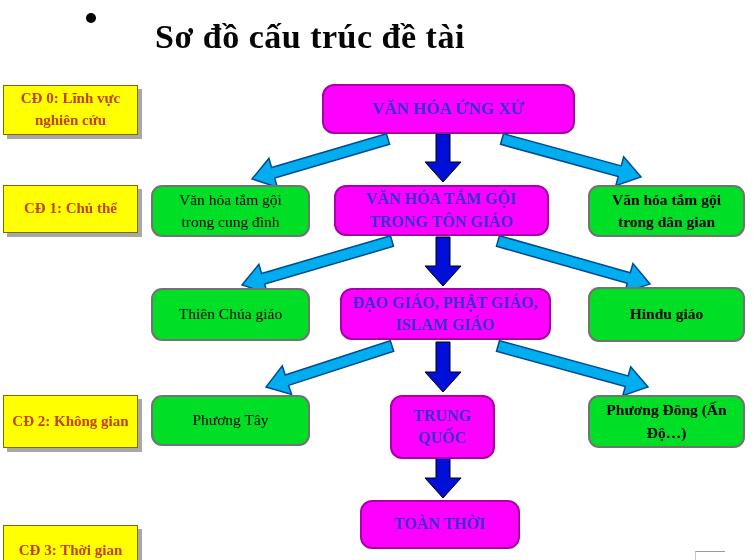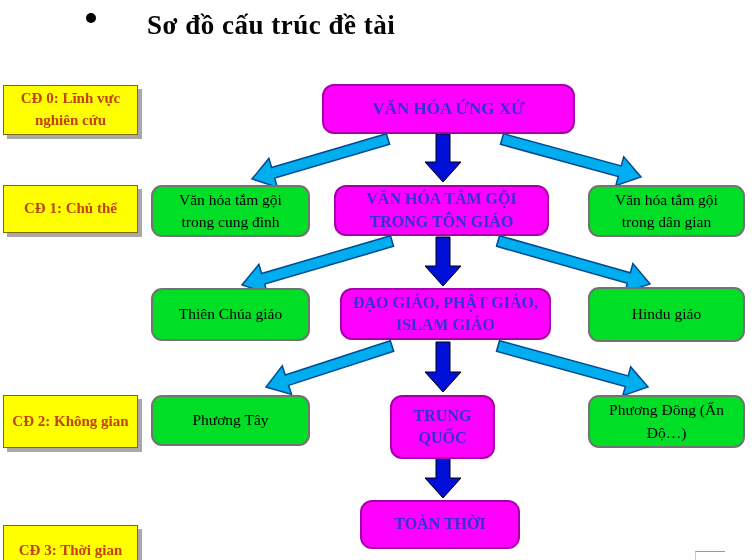--- a/index.html
+++ b/index.html
@@ -9,22 +9,22 @@
   }
   .page{position:absolute;inset:0;}
 
   
   .title-row{position:absolute;left:0;top:0;width:754px;height:40px;}
   .bullet{
     position:absolute;left:86px;top:13px;width:10px;height:10px;
     border-radius:50%;background:#000;
   }
   .page-title{
-    position:absolute;left:138px;top:1px;margin:9px;
-    font-size:27px;font-weight:bold;color:#050505;letter-spacing:0.5px;
+    position:absolute;left:138px;top:1px;margin:17px;
+    font-size:34px;font-weight:bold;color:#050505;letter-spacing:0.5px;
   }
 
   
   #arrows{position:absolute;left:0;top:0;z-index:0;pointer-events:none;}
 
   
   .ybox{
     position:absolute;left:3px;width:135px;z-index:1;
     background:var(--yellow,#FFFF00);
     border:1px solid #7d6a00;
@@ -57,21 +57,21 @@
   
   .gbox{
     position:absolute;z-index:1;
     background:var(--green,#00DF25);
     border:2px solid #737373;border-radius:11px;
     font-size:15.5px;line-height:1.45;color:#000;
     display:flex;align-items:center;justify-content:center;
     text-align:center;padding:2px 8px;box-sizing:border-box;
   }
   .gl{left:151px;width:159px;}
-  .gr{left:588px;width:157px;}
+  .gr{left:588px;width:157px;font-weight:bold;}
   .gl0{top:185px;height:52px;}
   .gl1{top:288px;height:53px;}
   .gl2{top:395px;height:51px;}
   .gr0{top:185px;height:52px;}
   .gr1{top:287px;height:55px;}
   .gr2{top:395px;height:53px;}
 
   
   .stray-v{
     position:absolute;left:59px;top:553px;width:1px;height:7px;

